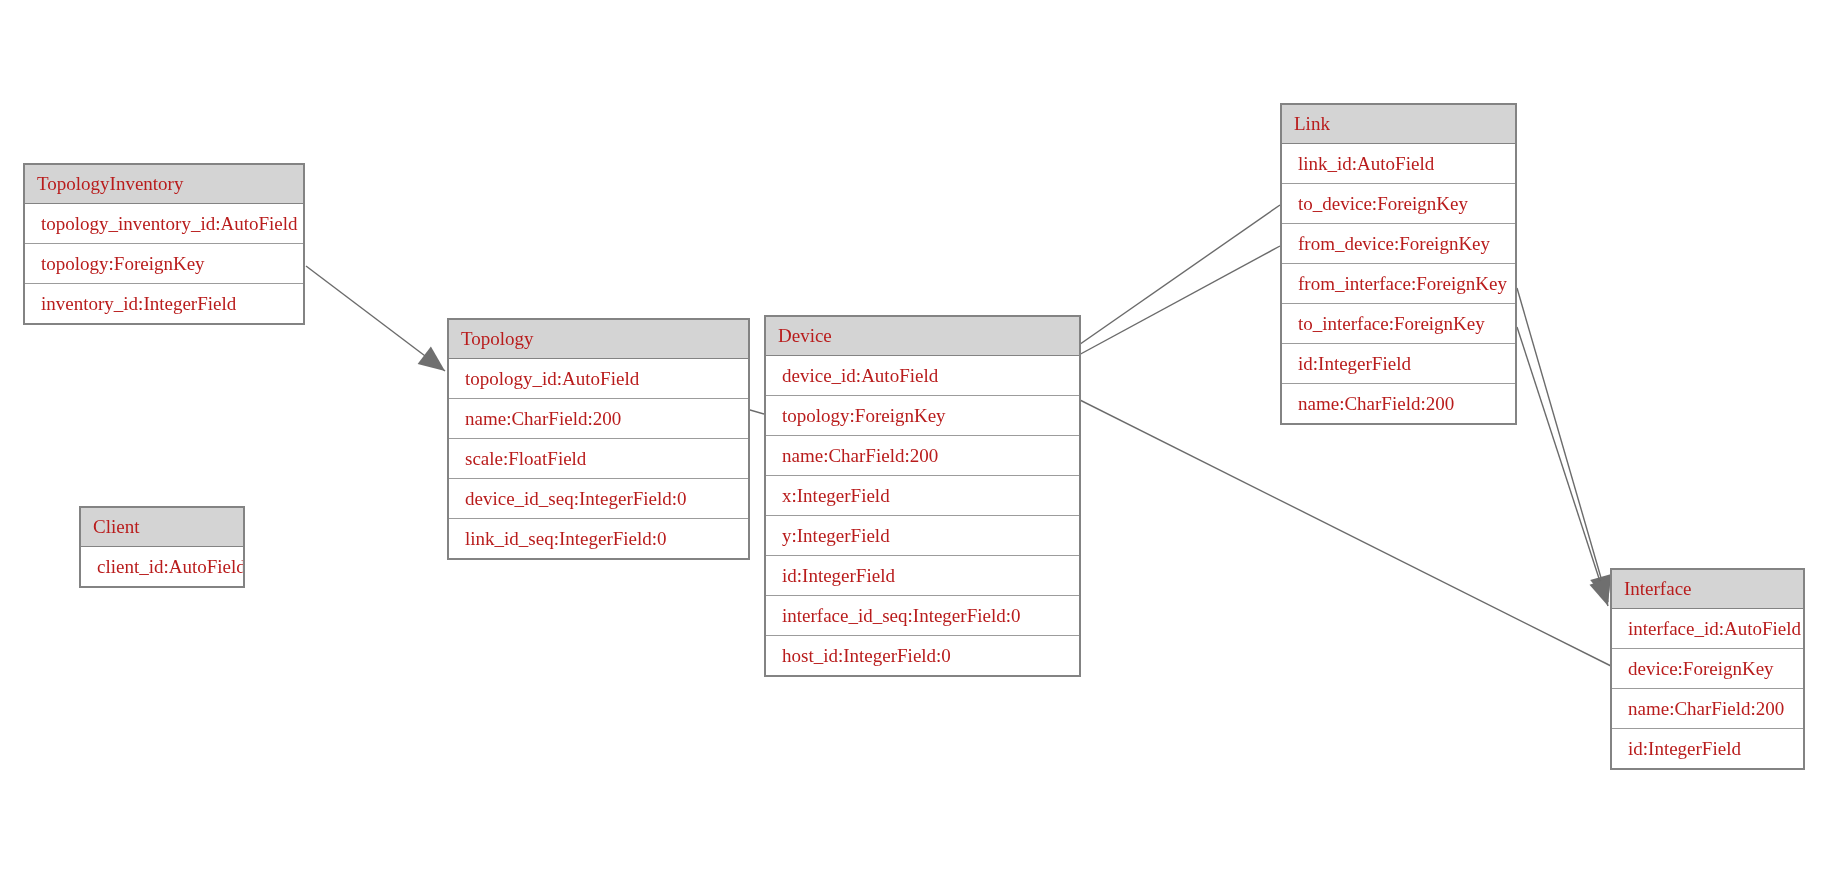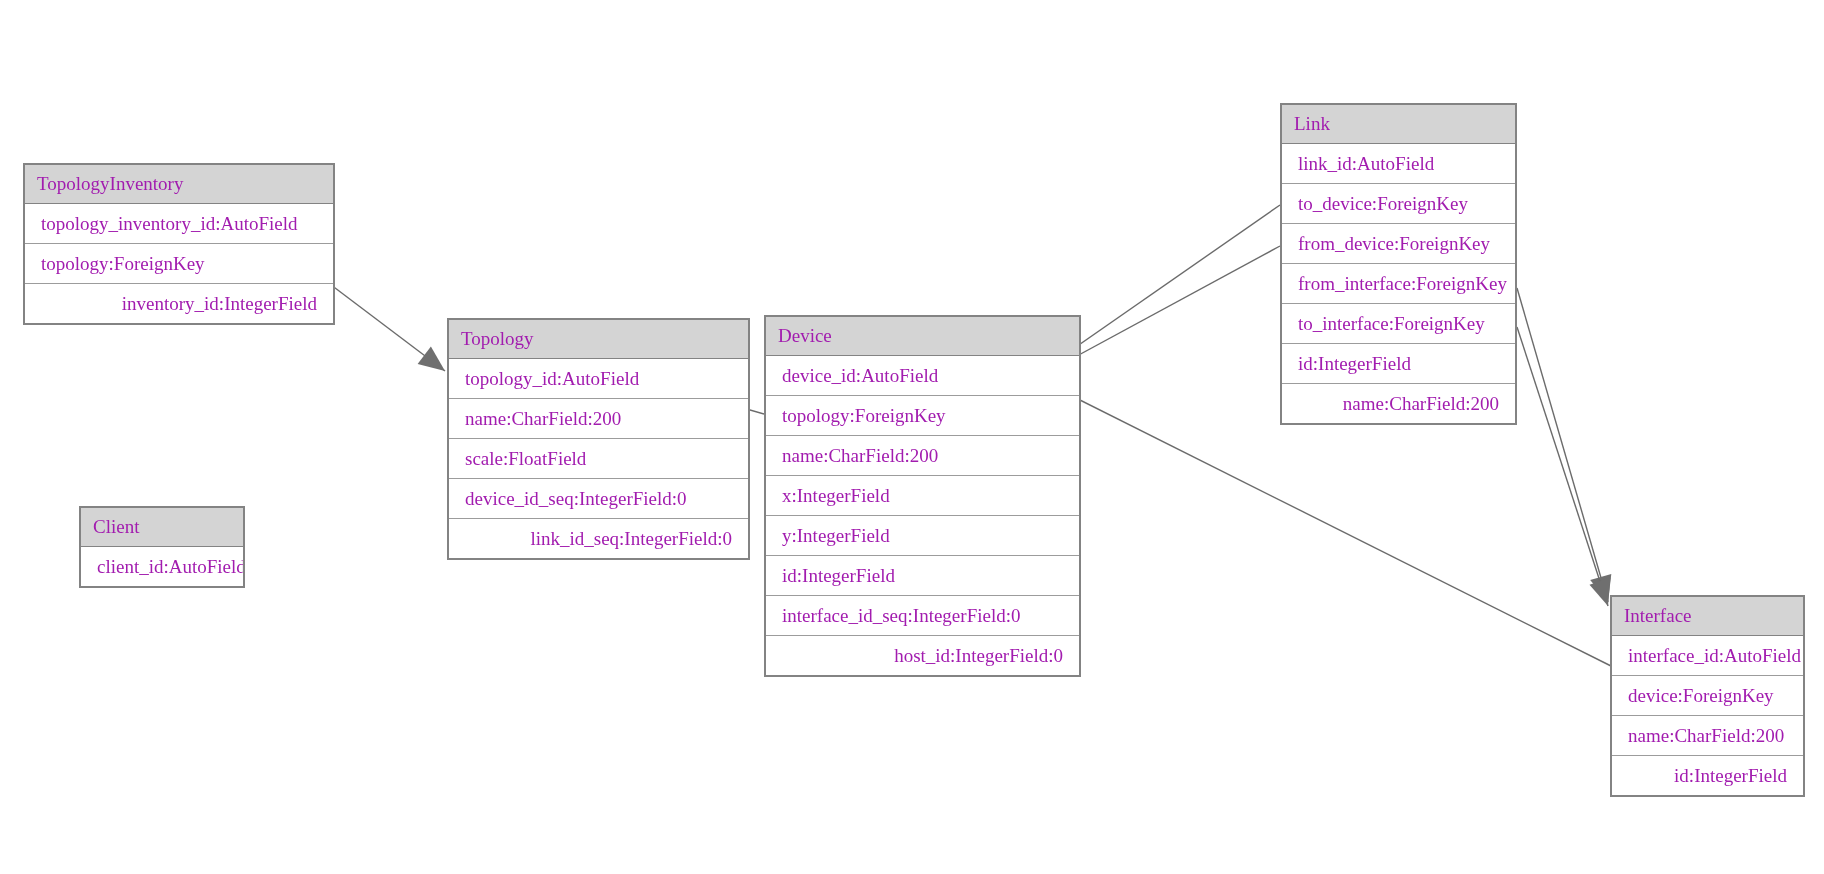--- a/index.html
+++ b/index.html
@@ -28,21 +28,21 @@
   #relations polygon {
     fill: #6f6f6f;
     stroke: none;
   }
   .entity {
     position: absolute;
     background: #ffffff;
     border: 2px solid #838383;
     box-sizing: border-box;
     font-size: 19px;
-    color: #a21caf;
+    color: #b91c1c;
   }
   .entity-header {
     background: #d4d4d4;
     height: 38px;
     line-height: 38px;
     padding: 0 12px;
     border-bottom: 1px solid #838383;
     white-space: nowrap;
     overflow: hidden;
   }
@@ -50,21 +50,20 @@
     background: #ffffff;
     height: 39px;
     line-height: 39px;
     padding: 0 16px;
     border-bottom: 1px solid #9c9c9c;
     white-space: nowrap;
     overflow: hidden;
   }
   .entity-row:last-child {
     border-bottom: none;
-    text-align: right;
   }
 </style>
 </head>
 <body>
 
 <div id="canvas">
   <svg id="relations" viewBox="0 0 1824 874" xmlns="http://www.w3.org/2000/svg">
       <g>
         <line x1="306" y1="266" x2="445" y2="371"></line>
         <polygon points="445,371 417.6235837418592,364.105666612282 430.88412506211614,346.5512357216562"></polygon>
@@ -88,21 +87,21 @@
       <g>
         <line x1="1517" y1="288" x2="1608" y2="602"></line>
         <polygon points="1608,602 1590.197505623912,580.0894729869555 1611.328026440066,573.9656596294077"></polygon>
       </g>
       <g>
         <line x1="1517" y1="327" x2="1608" y2="606"></line>
         <polygon points="1608,606 1589.4799354942024,584.692555040524 1610.3955115634913,577.8706287957023"></polygon>
       </g>
     </svg>
   <div id="entities">
-      <div class="entity" style="left: 23px; top: 163px; width: 312px;">
+      <div class="entity" style="left: 23px; top: 163px; width: 282px;">
         <div class="entity-header">TopologyInventory</div>
         <div class="entity-row">topology_inventory_id:AutoField</div>
         <div class="entity-row">topology:ForeignKey</div>
         <div class="entity-row">inventory_id:IntegerField</div>
       </div>
       <div class="entity" style="left: 447px; top: 318px; width: 303px;">
         <div class="entity-header">Topology</div>
         <div class="entity-row">topology_id:AutoField</div>
         <div class="entity-row">name:CharField:200</div>
         <div class="entity-row">scale:FloatField</div>
@@ -127,21 +126,21 @@
       <div class="entity" style="left: 1280px; top: 103px; width: 237px;">
         <div class="entity-header">Link</div>
         <div class="entity-row">link_id:AutoField</div>
         <div class="entity-row">to_device:ForeignKey</div>
         <div class="entity-row">from_device:ForeignKey</div>
         <div class="entity-row">from_interface:ForeignKey</div>
         <div class="entity-row">to_interface:ForeignKey</div>
         <div class="entity-row">id:IntegerField</div>
         <div class="entity-row">name:CharField:200</div>
       </div>
-      <div class="entity" style="left: 1610px; top: 568px; width: 195px; margin-top: 27px;">
+      <div class="entity" style="left: 1610px; top: 568px; width: 195px;">
         <div class="entity-header">Interface</div>
         <div class="entity-row">interface_id:AutoField</div>
         <div class="entity-row">device:ForeignKey</div>
         <div class="entity-row">name:CharField:200</div>
         <div class="entity-row">id:IntegerField</div>
       </div>
     </div>
 </div>
 
 </body></html>

